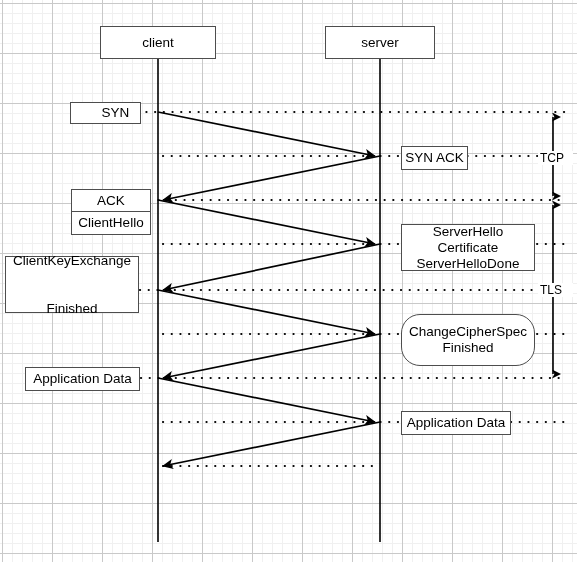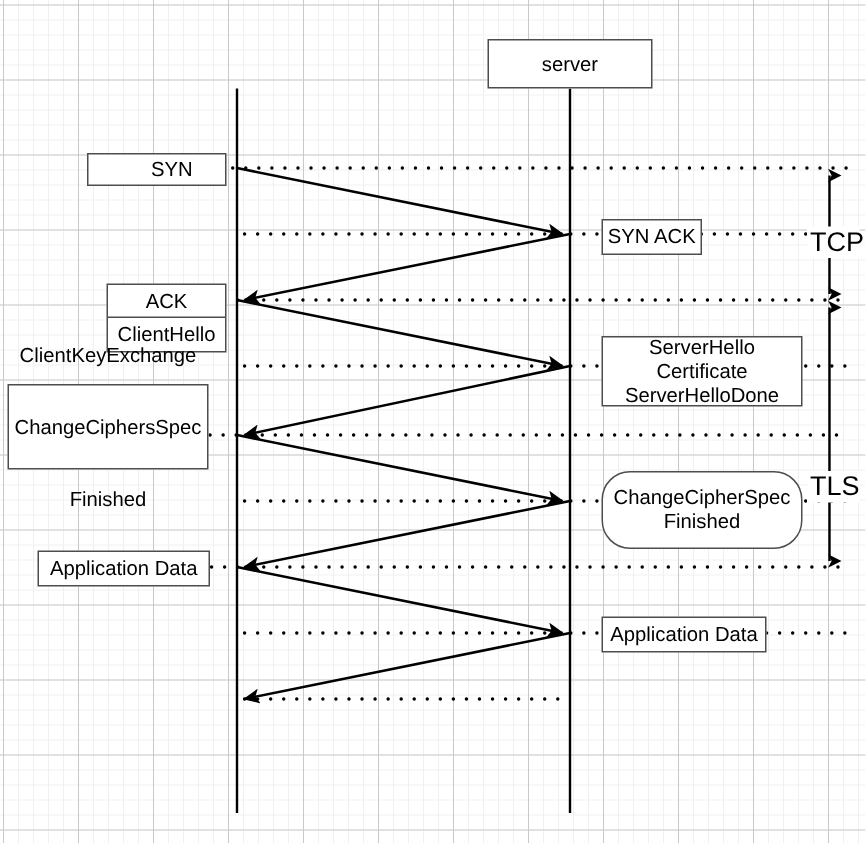--- a/index.html
+++ b/index.html
@@ -60,21 +60,21 @@
     font-family: "Liberation Sans", sans-serif;
     font-size: 13.5px;
     color: #000;
     display: flex;
     align-items: center;
     justify-content: center;
   }
   .brkt-label {
     position: absolute;
     font-family: "Liberation Sans", sans-serif;
-    font-size: 18px;
+    font-size: 12px;
     color: #000;
     background: #ffffff;
     padding: 0 2px;
     text-align: left;
   }
 </style>
 </head>
 <body>
 
 <div id="canvas">
@@ -120,40 +120,42 @@
     </g>
 
     <g stroke="#000000" stroke-width="1.6">
       <line x1="553" y1="117" x2="553" y2="196" marker-start="url(#arrUp)" marker-end="url(#arrUp)"></line>
     </g>
     <g stroke="#000000" stroke-width="1.6">
       <line x1="553" y1="205" x2="553" y2="374" marker-start="url(#arrUp)" marker-end="url(#arrUp)"></line>
     </g>
   </svg>
 
+  <div class="actor" style="left:100px; top:26px; width:116px; height:33px;">
+    <span>client</span>
+  </div>
   <div class="actor" style="left:325px; top:26px; width:110px; height:33px;">
     <span>server</span>
   </div>
 
-  <div class="lbl" style="left:58px; top:102px; width:93px; height:22px;padding-left:20px;">
+  <div class="lbl" style="left:70px; top:102px; width:71px; height:22px;padding-left:20px;">
     <span class="row">SYN</span>
   </div>
 
   <div class="lbl stacked" style="left:71px; top:189px; width:80px; height:46px;">
     <div class="row" style="height:21px;">
       <span>ACK</span>
     </div>
     <div class="row sep" style="height:22px;">
       <span>ClientHello</span>
     </div>
   </div>
 
   <div class="lbl" style="left:5px; top:256px; width:134px; height:57px;gap:32px;">
     <span class="row">ClientKeyExchange</span>
-    <span class="row">ChangeCiphersSpec</span>
     <span class="row">Finished</span>
   </div>
 
   <div class="lbl" style="left:25px; top:367px; width:115px; height:24px;">
     <span class="row">Application Data</span>
   </div>
 
   <div class="lbl" style="left:401px; top:224px; width:134px; height:47px;">
     <span class="row">ServerHello</span>
     <span class="row">Certificate</span>
@@ -167,15 +169,15 @@
   <div class="lbl" style="left:401px; top:314px; width:134px; height:52px;border-radius:19px;">
     <span class="row">ChangeCipherSpec</span>
     <span class="row">Finished</span>
   </div>
 
   <div class="lbl" style="left:401px; top:411px; width:110px; height:24px;">
     <span class="row">Application Data</span>
   </div>
 
   <div class="brkt-label" style="left:538px; top:151px; width:31px;">TCP</div>
-  <div class="brkt-label" style="left:538px; top:283px; width:31px;margin-top:31px;">TLS</div>
+  <div class="brkt-label" style="left:538px; top:283px; width:31px;">TLS</div>
 
 </div>
 
 </body></html>

